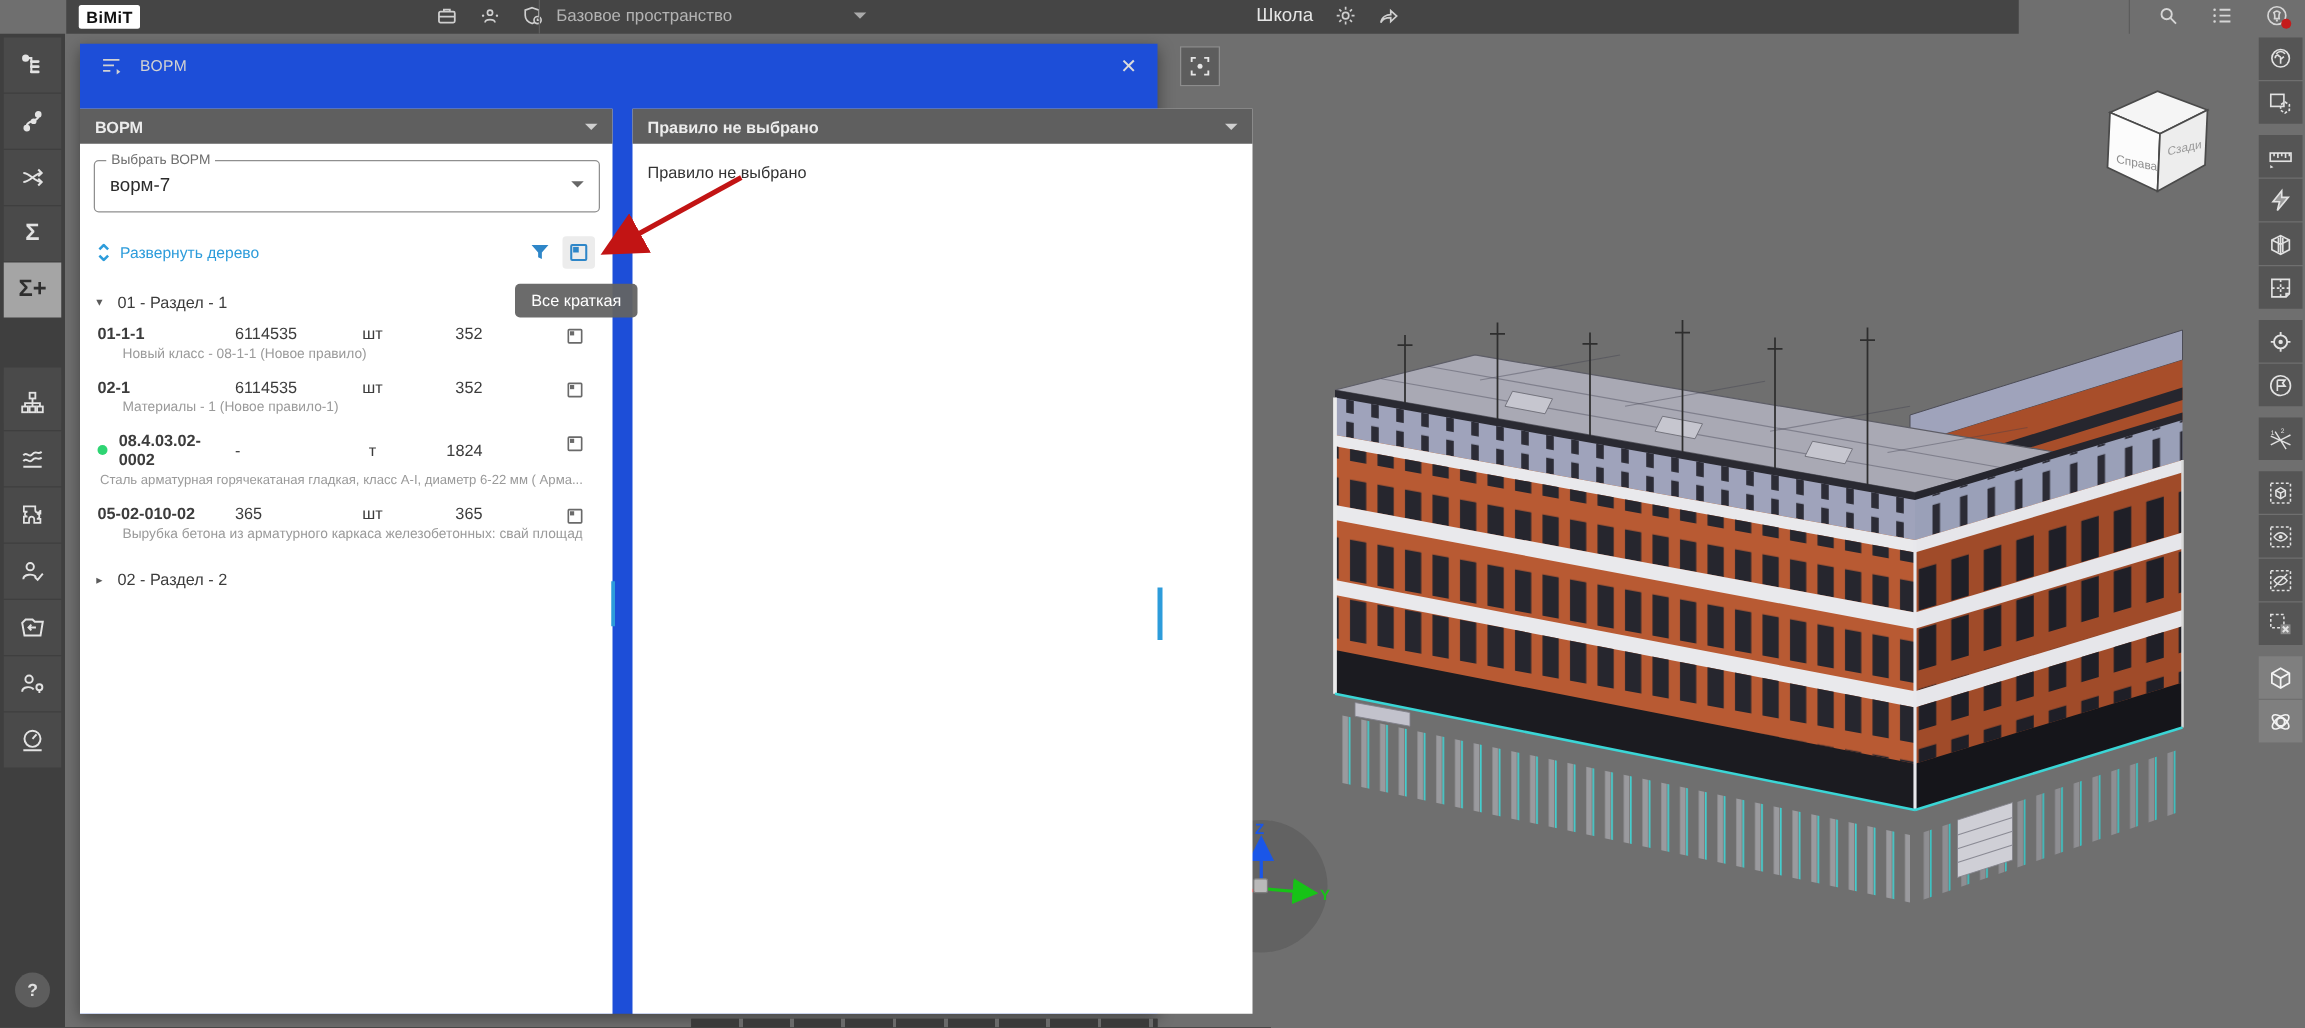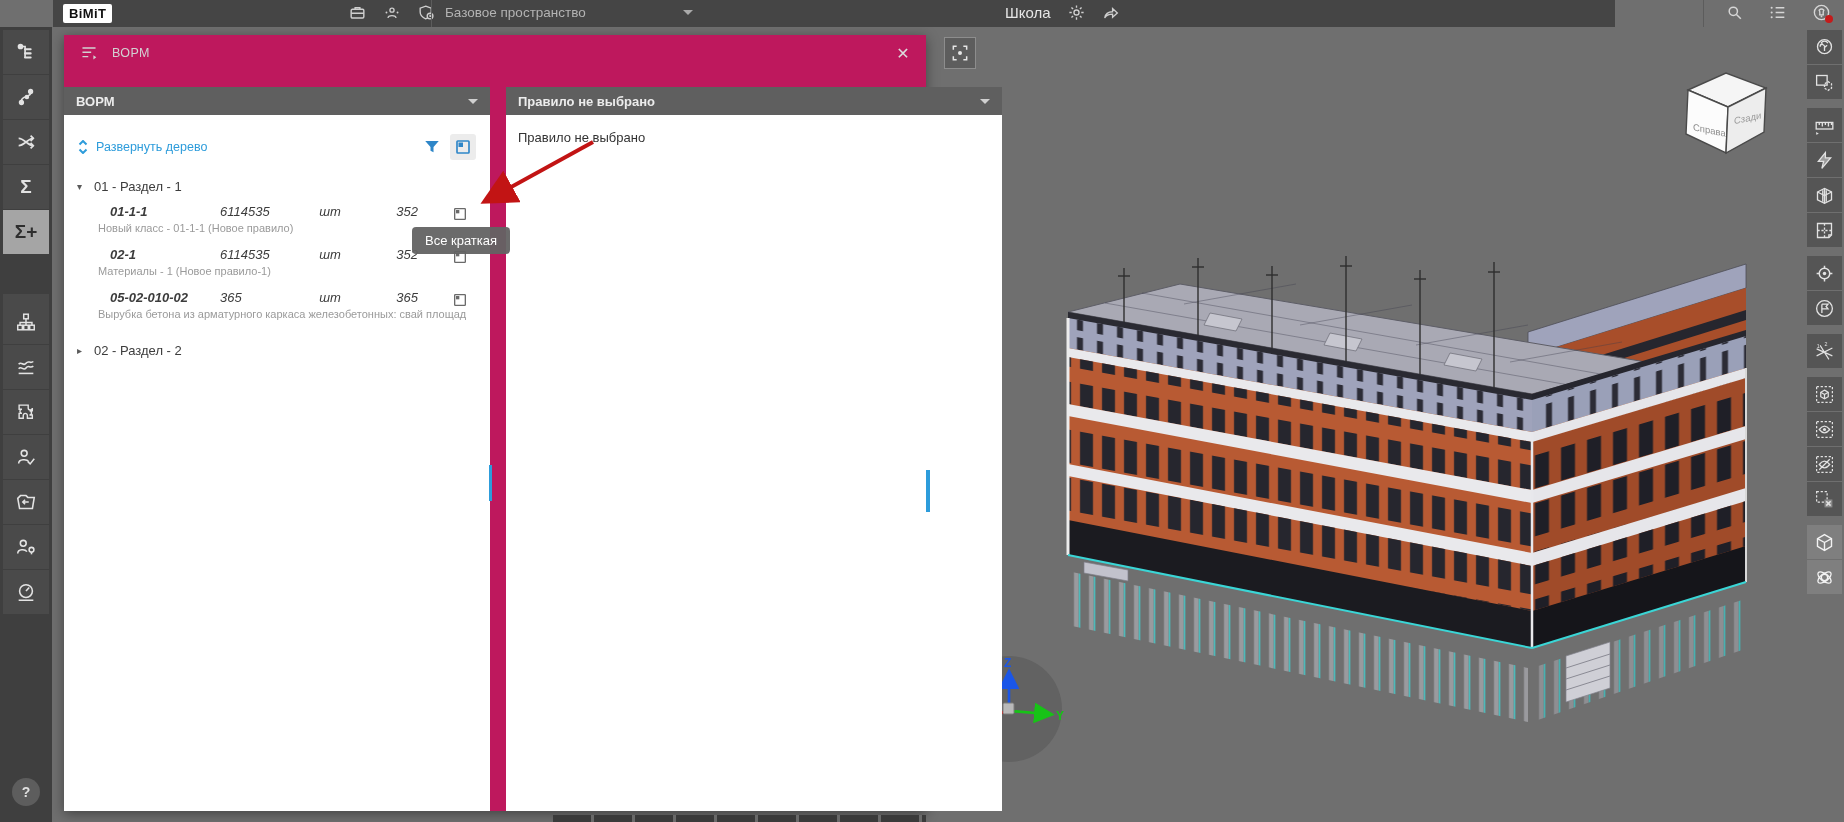--- a/index.html
+++ b/index.html
@@ -17,21 +17,21 @@
   .badge{position:absolute;right:-2px;bottom:-1px;width:8px;height:8px;border-radius:50%;background:#c41b1b;}
   
   .sidebar{position:absolute;left:0;top:27px;bottom:0;width:52px;background:#3f3f3f;z-index:55;}
   .s-item{position:absolute;left:3px;width:46px;height:44px;background:#4a4a4a;display:flex;
           align-items:center;justify-content:center;color:#e3e3e3;}
   .s-item.sel{background:#a5a5a5;color:#2e2e2e;}
   .s-glyph{font-size:19px;font-weight:bold;}
   .help-btn{position:absolute;left:12px;bottom:16px;width:28px;height:28px;border-radius:50%;background:#5d5d5d;
             color:#e0e0e0;font-size:14px;font-weight:bold;display:flex;align-items:center;justify-content:center;}
   
-  .panel{position:absolute;left:64px;top:35px;width:862px;height:776px;background:#be185d;z-index:30;
+  .panel{position:absolute;left:64px;top:35px;width:862px;height:776px;background:#1d4ed8;z-index:30;
          box-shadow:0 3px 12px rgba(0,0,0,.4);}
   .panel-header{position:absolute;left:0;top:0;right:0;height:36px;display:flex;align-items:center;color:#d2d2d2;}
   .ph-title{margin-left:14px;font-size:12.5px;letter-spacing:.4px;}
   .close-btn{position:absolute;right:10px;top:5px;width:26px;height:26px;display:flex;align-items:center;
              justify-content:center;color:#dcdcdc;font-size:16px;cursor:pointer;}
   .sub{position:absolute;top:52px;bottom:0;background:#fff;display:flex;flex-direction:column;}
   .sub-left{left:0;width:426px;}
   .sub-right{left:442px;width:496px;}
   .sub-header{height:28px;background:#5f5f5f;color:#ececec;font-weight:bold;font-size:13px;display:flex;
               align-items:center;padding:0 12px;flex:0 0 auto;}
@@ -41,21 +41,21 @@
   .select-value{position:absolute;left:12px;top:11px;font-size:15px;color:#2b2b2b;}
   .select-caret{position:absolute;right:12px;top:16px;width:0;height:0;border:5px solid transparent;border-top-color:#666;}
   .expand-row{display:flex;align-items:center;margin:19px 14px 0 13px;flex:0 0 auto;}
   .expand-link{display:flex;align-items:center;gap:7px;color:#2d9cdb;font-size:12.5px;cursor:pointer;}
   .er-icons{margin-left:auto;display:flex;align-items:center;gap:9px;}
   .icon-btn{width:26px;height:26px;border-radius:3px;background:#ececec;display:flex;align-items:center;justify-content:center;}
   .tree{margin-top:15px;flex:1;overflow:hidden;font-size:13px;color:#3c3c3c;position:relative;}
   .sec{display:flex;align-items:center;gap:7px;padding:4px 0 4px 13px;}
   .tri{color:#5a5a5a;font-size:10px;width:10px;}
   .trow{position:relative;padding:6px 0 1px 0;cursor:pointer;}
-  .trow-main{display:grid;grid-template-columns:110px 80px 60px 58px;align-items:center;padding-left:46px;font-style:italic;}
+  .trow-main{display:grid;grid-template-columns:110px 80px 60px 58px;align-items:center;padding-left:14px;}
   .code{font-weight:bold;display:flex;align-items:center;}
   .dot{width:8px;height:8px;border-radius:50%;background:#2ed573;margin-right:9px;flex:0 0 auto;}
   .val{}
   .unit{text-align:center;}
   .qty{text-align:right;}
   .desc{font-size:11px;color:#9a9a9a;margin:3px 24px 6px 34px;white-space:nowrap;overflow:hidden;}
   .row-ic{position:absolute;right:22px;top:8px;}
   .sec2{margin-top:12px;}
   .rule-body{padding:15px 12px;font-size:13px;color:#333;}
   .h-blue1{position:absolute;left:425px;top:430px;width:3px;height:36px;background:#2d9cdb;}
@@ -352,20 +352,25 @@
         </span>
       <span class="ph-title">ВОРМ</span>
       <span class="close-btn">✕</span>
     </div>
 
     <div class="sub sub-left">
       <div class="sub-header">
         <span>ВОРМ</span>
         <span class="sh-caret"></span>
       </div>
+      <div class="select-box">
+        <span class="select-label">Выбрать ВОРМ</span>
+        <span class="select-value">ворм-7</span>
+        <span class="select-caret"></span>
+      </div>
       <div class="expand-row">
         <span class="expand-link">
           <svg width="12" height="14" viewBox="0 0 12 14" fill="none" stroke="#2d9cdb" stroke-width="2">
             <path d="M2.5 4.5L6 1l3.5 3.5M2.5 9.5L6 13l3.5-3.5"></path>
             </svg>
           <span>Развернуть дерево</span>
         </span>
         <span class="er-icons">
           <span>
             <svg width="18" height="18" viewBox="0 0 24 24" fill="#2e86c8">
@@ -387,41 +392,57 @@
           <span>01 - Раздел - 1</span>
         </div>
 
         <div class="trow">
           <div class="trow-main">
             <span class="code">01-1-1</span>
             <span class="val">6114535</span>
             <span class="unit">шт</span>
             <span class="qty">352</span>
           </div>
-          <div class="desc">Новый класс - 01-1-1 (Новое правило)</div>
+          <div class="desc">Новый класс - 08-1-1 (Новое правило)</div>
           <svg class="row-ic" width="16" height="16" viewBox="0 0 24 24" fill="none" stroke="#6a6a6a" stroke-width="2">
             <rect x="4" y="4" width="16" height="16" rx="1"></rect>
               <rect x="6" y="6" width="5" height="5" fill="#6a6a6a" stroke="none"></rect>
             </svg>
         </div>
 
         <div class="trow">
           <div class="trow-main">
             <span class="code">02-1</span>
             <span class="val">6114535</span>
             <span class="unit">шт</span>
             <span class="qty">352</span>
           </div>
           <div class="desc">Материалы - 1 (Новое правило-1)</div>
           <svg class="row-ic" width="16" height="16" viewBox="0 0 24 24" fill="none" stroke="#6a6a6a" stroke-width="2">
             <rect x="4" y="4" width="16" height="16" rx="1"></rect>
               <rect x="6" y="6" width="5" height="5" fill="#6a6a6a" stroke="none"></rect>
             </svg>
         </div>
 
+        <div class="trow">
+          <div class="trow-main">
+            <span class="code">
+                <span class="dot"></span>
+                <span>08.4.03.02-0002</span>
+              </span>
+            <span class="val">-</span>
+            <span class="unit">т</span>
+            <span class="qty">1824</span>
+          </div>
+          <div class="desc" style="margin-left:16px;font-size:10.5px;">Сталь арматурная горячекатаная гладкая, класс А-I, диаметр 6-22 мм ( Арма...</div>
+          <svg class="row-ic" width="16" height="16" viewBox="0 0 24 24" fill="none" stroke="#6a6a6a" stroke-width="2">
+            <rect x="4" y="4" width="16" height="16" rx="1"></rect>
+              <rect x="6" y="6" width="5" height="5" fill="#6a6a6a" stroke="none"></rect>
+            </svg>
+        </div>
 
         <div class="trow">
           <div class="trow-main">
             <span class="code">05-02-010-02</span>
             <span class="val">365</span>
             <span class="unit">шт</span>
             <span class="qty">365</span>
           </div>
           <div class="desc">Вырубка бетона из арматурного каркаса железобетонных: свай площадью с...</div>
           <svg class="row-ic" width="16" height="16" viewBox="0 0 24 24" fill="none" stroke="#6a6a6a" stroke-width="2">

